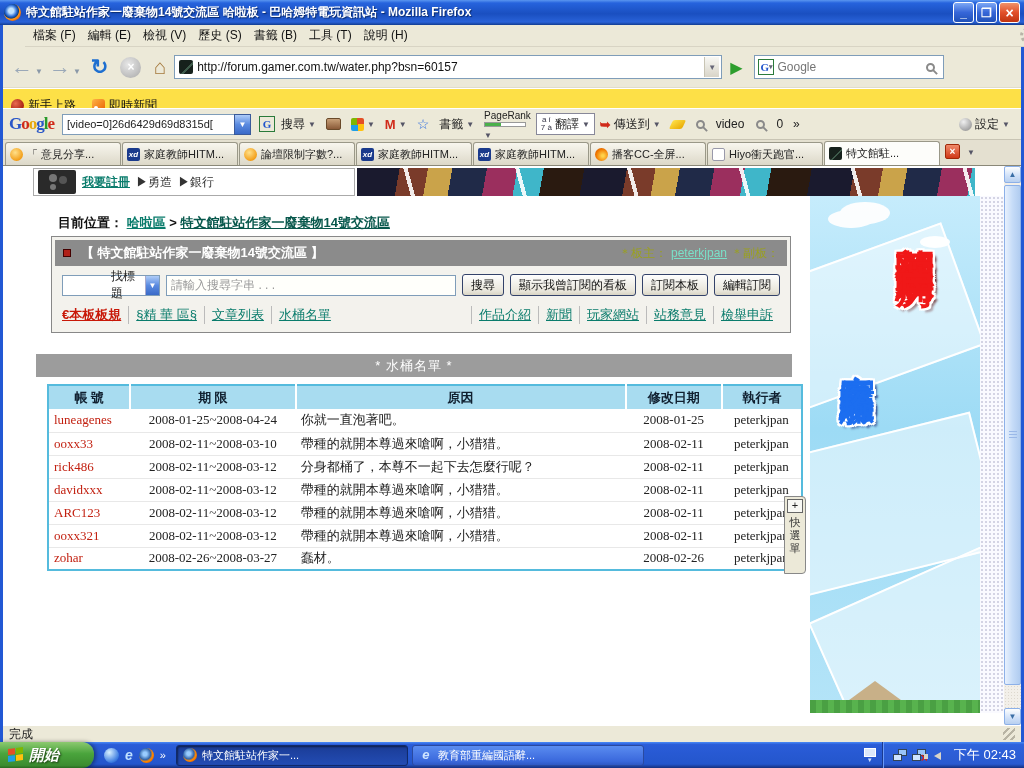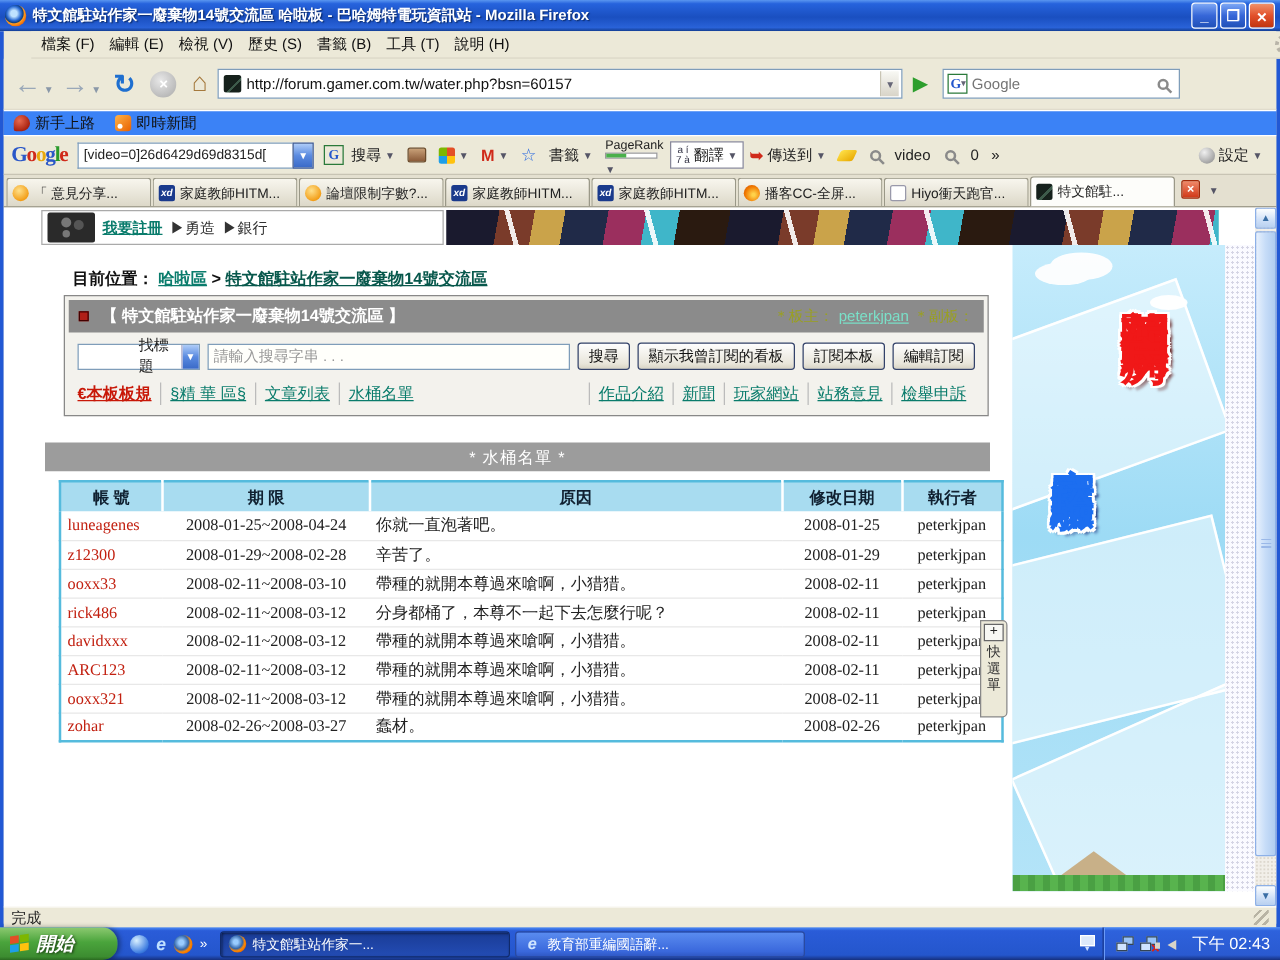--- a/index.html
+++ b/index.html
@@ -54,22 +54,22 @@
   #g-search { display:flex; align-items:center; background:#fff; border:1px solid #7f9db9; height:24px; width:190px; margin-left:4px; }
   .g-box { width:16px; height:16px; border:1px solid #2a7a3a; margin:0 3px; color:#2255cc; font-weight:bold;
     font-size:11px; display:flex; align-items:center; justify-content:center; font-family:"Liberation Serif",serif; }
   .g-box small { font-size:7px; color:#667; }
   #g-search input { flex:1; border:none; outline:none; font-size:12px; color:#aaa; min-width:0; font-family:"Liberation Sans",sans-serif; }
   .magnifier { width:9px; height:9px; border:2px solid #8a8a8a; border-radius:50%; position:relative; margin:0 8px 0 2px; flex:none; }
   .magnifier::after { content:""; position:absolute; width:6px; height:2px; background:#8a8a8a;
     transform:rotate(45deg); right:-5px; bottom:-3px; }
 
   
-  #bookmarksbar { position:absolute; top:63px; left:0; width:1018px; height:20px; background:#3b82f6;
-    border-top:1px solid #fff; display:flex; align-items:center; padding:3px 8px; gap:16px; font-size:12px; color:#111;text-align:right; }
+  #bookmarksbar { position:absolute; top:63px; left:0; width:1018px; height:20px; background:#fde047;
+    border-top:1px solid #fff; display:flex; align-items:center; padding:16px 8px; gap:16px; font-size:12px; color:#111;text-align:right; }
   .bm { display:flex; align-items:center; gap:4px; }
   .bm-ic1 { width:13px; height:13px; border-radius:50% 50% 50% 2px;
     background:radial-gradient(circle at 35% 35%, #e86a50, #a01808 80%); }
   .bm-ic2 { width:13px; height:13px; border-radius:3px; background:linear-gradient(135deg,#ffb347,#e86000);
     position:relative; }
   .bm-ic2::after { content:""; position:absolute; left:2px; bottom:2px; width:4px; height:4px;
     border-radius:50%; background:#fff; }
 
   
   #googlebar { position:absolute; top:83px; left:0; width:1018px; height:32px; background:#ece9d8;
@@ -506,27 +506,20 @@
             <th>修改日期</th>
             <th>執行者</th>
           </tr>
         </thead>
         <tbody>
             <tr>
               <td class="col-account"><a>luneagenes</a></td>
               <td class="col-period">2008-01-25~2008-04-24</td>
               <td class="col-reason">你就一直泡著吧。</td>
               <td class="col-modified">2008-01-25</td>
-              <td class="col-executor">peterkjpan</td>
-            </tr>
-            <tr>
-              <td class="col-account"><a>z12300</a></td>
-              <td class="col-period">2008-01-29~2008-02-28</td>
-              <td class="col-reason">辛苦了。</td>
-              <td class="col-modified">2008-01-29</td>
               <td class="col-executor">peterkjpan</td>
             </tr>
             <tr>
               <td class="col-account"><a>ooxx33</a></td>
               <td class="col-period">2008-02-11~2008-03-10</td>
               <td class="col-reason">帶種的就開本尊過來嗆啊，小猎猎。</td>
               <td class="col-modified">2008-02-11</td>
               <td class="col-executor">peterkjpan</td>
             </tr>
             <tr>

